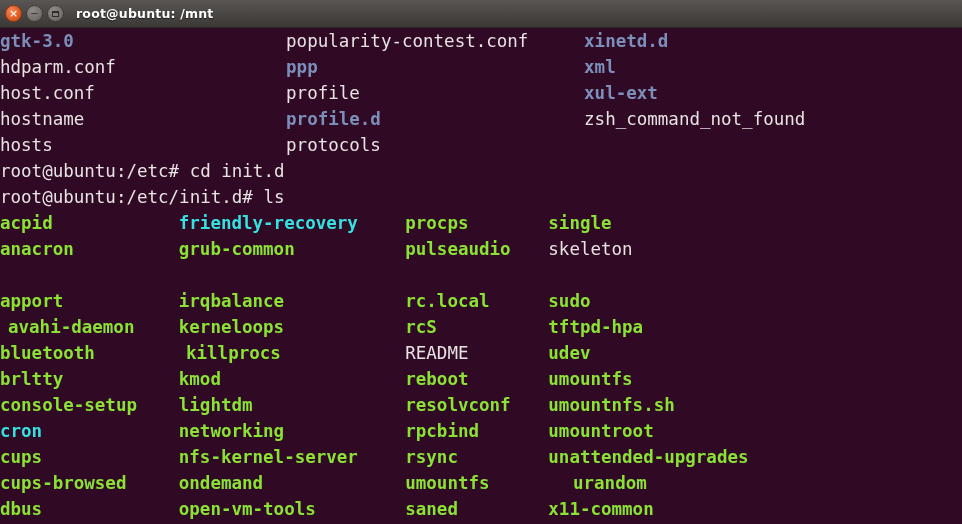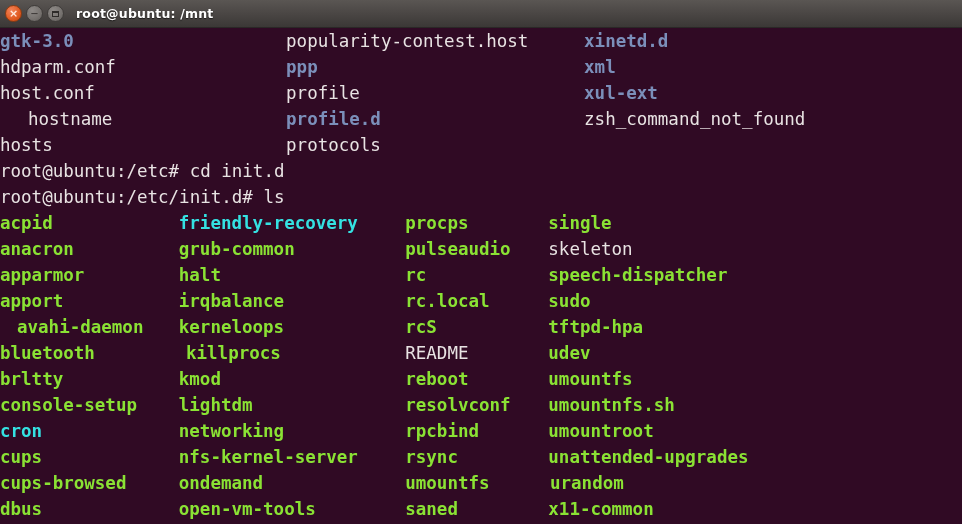--- a/index.html
+++ b/index.html
@@ -132,34 +132,33 @@
         <span>−</span>
       </div>
       <div class="winbtn max">
         <span class="glyph-sq"></span>
       </div>
     </div>
     <div id="window-title">root@ubuntu: /mnt</div>
   </div>
 
   <div id="term-body">
-      <div class="term-line" style="top: 0px;"><span class="cell c-dir" style="left: 0px;">gtk-3.0</span><span class="cell c-white" style="left: 286.08px;">popularity-contest.host</span><span class="cell c-dir" style="left: 584.08px;">xinetd.d</span></div>
+      <div class="term-line" style="top: 0px;"><span class="cell c-dir" style="left: 0px;">gtk-3.0</span><span class="cell c-white" style="left: 286.08px;">popularity-contest.conf</span><span class="cell c-dir" style="left: 584.08px;">xinetd.d</span></div>
       <div class="term-line" style="top: 26px;"><span class="cell c-white" style="left: 0px;">hdparm.conf</span><span class="cell c-dir" style="left: 286.08px;">ppp</span><span class="cell c-dir" style="left: 584.08px;">xml</span></div>
       <div class="term-line" style="top: 52px;"><span class="cell c-white" style="left: 0px;">host.conf</span><span class="cell c-white" style="left: 286.08px;">profile</span><span class="cell c-dir" style="left: 584.08px;">xul-ext</span></div>
-      <div class="term-line" style="top: 78px;"><span class="cell c-white" style="left: 0px; padding-left: 28px;">hostname</span><span class="cell c-dir" style="left: 286.08px;">profile.d</span><span class="cell c-white" style="left: 584.08px;">zsh_command_not_found</span></div>
+      <div class="term-line" style="top: 78px;"><span class="cell c-white" style="left: 0px;">hostname</span><span class="cell c-dir" style="left: 286.08px;">profile.d</span><span class="cell c-white" style="left: 584.08px;">zsh_command_not_found</span></div>
       <div class="term-line" style="top: 104px; padding-left: 16px;"><span class="cell c-white" style="left: 0px;">hosts</span><span class="cell c-white" style="left: 286.08px;">protocols</span></div>
       <div class="term-line" style="top: 130px;"><span class="cell c-prompt" style="left: 0px;">root@ubuntu:/etc# cd init.d</span></div>
       <div class="term-line" style="top: 156px;"><span class="cell c-prompt" style="left: 0px;">root@ubuntu:/etc/init.d# ls</span></div>
       <div class="term-line" style="top: 182px;"><span class="cell c-exec" style="left: 0px;">acpid</span><span class="cell c-link" style="left: 178.8px;">friendly-recovery</span><span class="cell c-exec" style="left: 405.28px;">procps</span><span class="cell c-exec" style="left: 548.32px;">single</span></div>
       <div class="term-line" style="top: 208px;"><span class="cell c-exec" style="left: 0px;">anacron</span><span class="cell c-exec" style="left: 178.8px;">grub-common</span><span class="cell c-exec" style="left: 405.28px;">pulseaudio</span><span class="cell c-white" style="left: 548.32px;">skeleton</span></div>
-      <div class="term-line" style="top: 234px;"><span class="cell c-exec" style="left: 0px;">apparmor</span><span class="cell c-exec" style="left: 178.8px;">halt</span><span class="cell c-exec" style="left: 405.28px;">rc</span><span class="cell c-exec" style="left: 548.32px;">speech-dispatcher</span></div>
       <div class="term-line" style="top: 260px;"><span class="cell c-exec" style="left: 0px;">apport</span><span class="cell c-exec" style="left: 178.8px;">irqbalance</span><span class="cell c-exec" style="left: 405.28px;">rc.local</span><span class="cell c-exec" style="left: 548.32px;">sudo</span></div>
-      <div class="term-line" style="top: 286px;"><span class="cell c-exec" style="left: 17px;">avahi-daemon</span><span class="cell c-exec" style="left: 178.8px;">kerneloops</span><span class="cell c-exec" style="left: 405.28px;">rcS</span><span class="cell c-exec" style="left: 548.32px; text-align: center;">tftpd-hpa</span></div>
+      <div class="term-line" style="top: 286px;"><span class="cell c-exec" style="left: 8px;">avahi-daemon</span><span class="cell c-exec" style="left: 178.8px;">kerneloops</span><span class="cell c-exec" style="left: 405.28px;">rcS</span><span class="cell c-exec" style="left: 548.32px; text-align: center;">tftpd-hpa</span></div>
       <div class="term-line" style="top: 312px;"><span class="cell c-exec" style="left: 0px;">bluetooth</span><span class="cell c-exec" style="left: 186px;">killprocs</span><span class="cell c-white" style="left: 405.28px;">README</span><span class="cell c-exec" style="left: 548.32px;">udev</span></div>
       <div class="term-line" style="top: 338px;"><span class="cell c-exec" style="left: 0px;">brltty</span><span class="cell c-exec" style="left: 178.8px;">kmod</span><span class="cell c-exec" style="left: 405.28px;">reboot</span><span class="cell c-exec" style="left: 548.32px;">umountfs</span></div>
       <div class="term-line" style="top: 364px;"><span class="cell c-exec" style="left: 0px;">console-setup</span><span class="cell c-exec" style="left: 178.8px;">lightdm</span><span class="cell c-exec" style="left: 405.28px;">resolvconf</span><span class="cell c-exec" style="left: 548.32px;">umountnfs.sh</span></div>
       <div class="term-line" style="top: 390px;"><span class="cell c-link" style="left: 0px;">cron</span><span class="cell c-exec" style="left: 178.8px;">networking</span><span class="cell c-exec" style="left: 405.28px;">rpcbind</span><span class="cell c-exec" style="left: 548.32px;">umountroot</span></div>
       <div class="term-line" style="top: 416px;"><span class="cell c-exec" style="left: 0px;">cups</span><span class="cell c-exec" style="left: 178.8px;">nfs-kernel-server</span><span class="cell c-exec" style="left: 405.28px;">rsync</span><span class="cell c-exec" style="left: 548.32px;">unattended-upgrades</span></div>
-      <div class="term-line" style="top: 442px;"><span class="cell c-exec" style="left: 0px;">cups-browsed</span><span class="cell c-exec" style="left: 178.8px;">ondemand</span><span class="cell c-exec" style="left: 405.28px;">umountfs</span><span class="cell c-exec" style="left: 550px;">urandom</span></div>
+      <div class="term-line" style="top: 442px;"><span class="cell c-exec" style="left: 0px;">cups-browsed</span><span class="cell c-exec" style="left: 178.8px;">ondemand</span><span class="cell c-exec" style="left: 405.28px;">umountfs</span><span class="cell c-exec" style="left: 573px;">urandom</span></div>
       <div class="term-line" style="top: 468px;"><span class="cell c-exec" style="left: 0px;">dbus</span><span class="cell c-exec" style="left: 178.8px;">open-vm-tools</span><span class="cell c-exec" style="left: 405.28px;">saned</span><span class="cell c-exec" style="left: 548.32px;">x11-common</span></div>
     </div>
 
 </div>
 
 </body></html>

